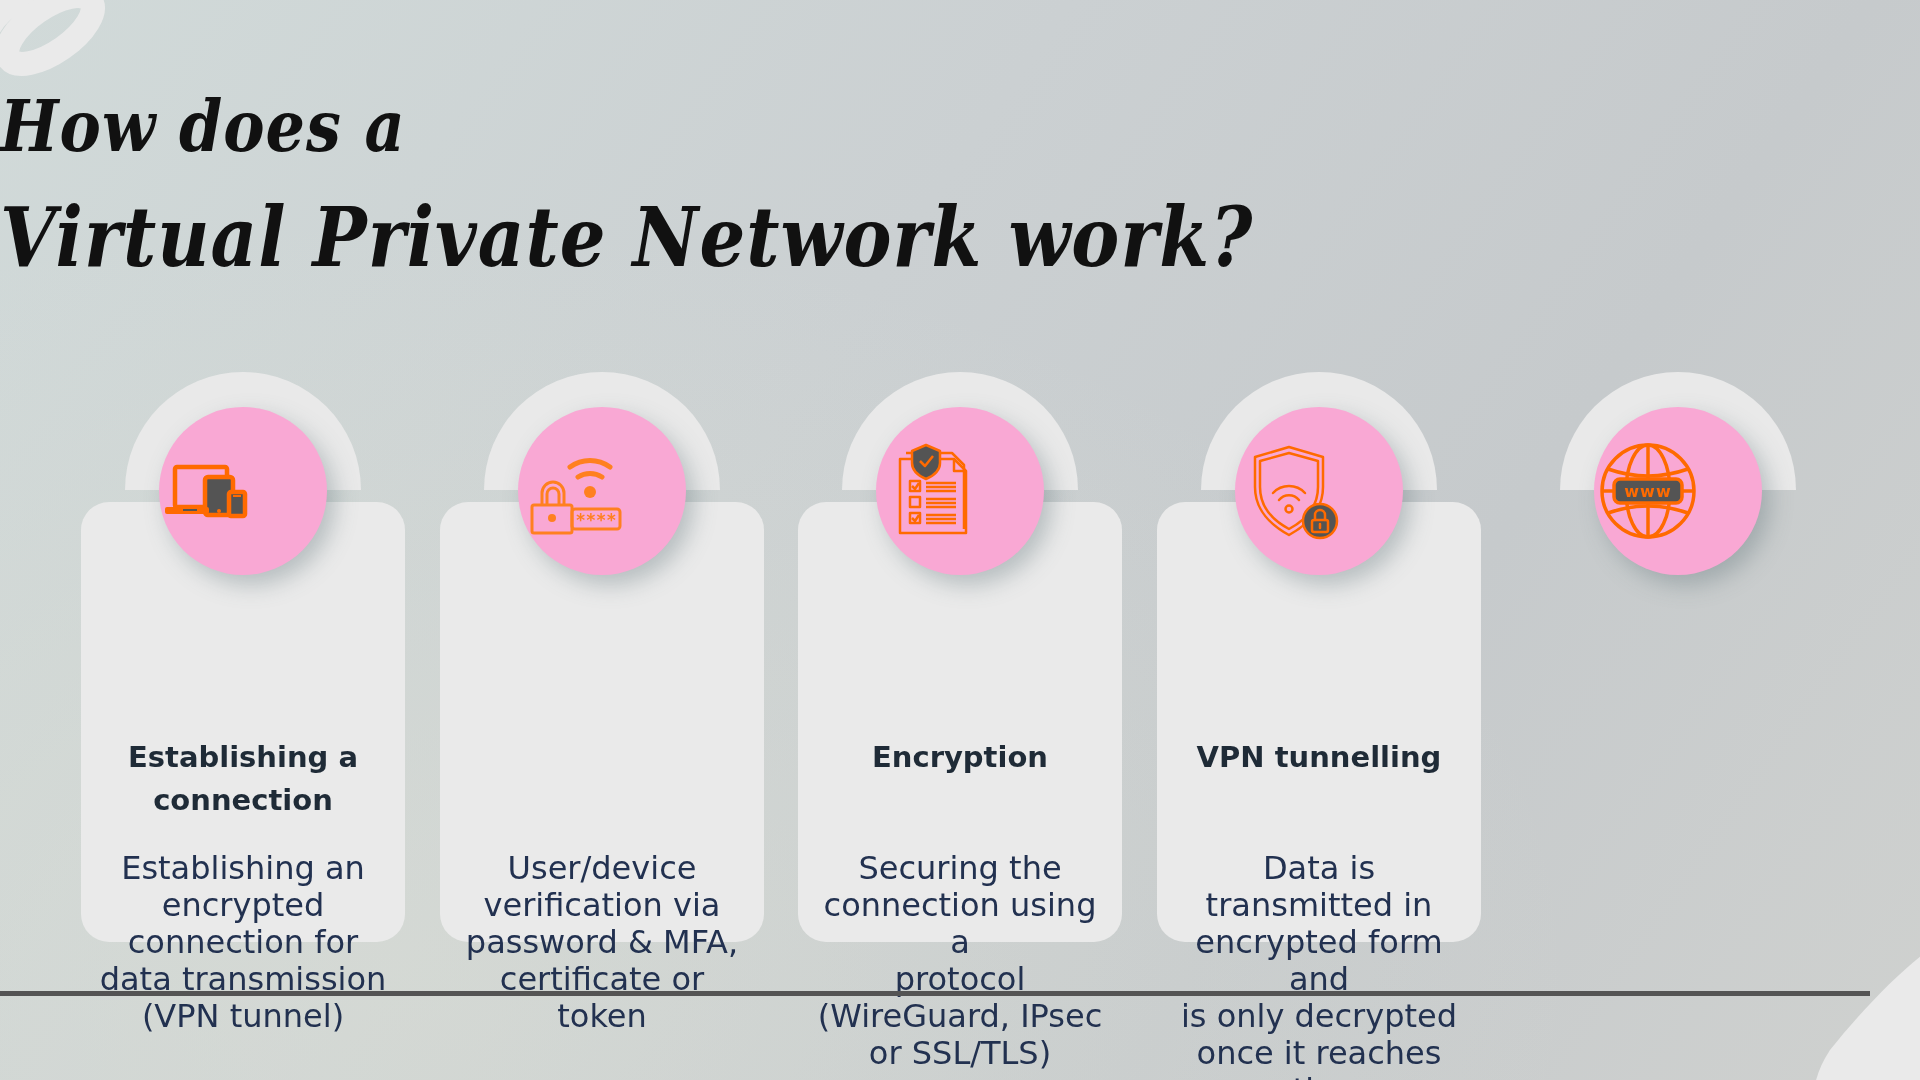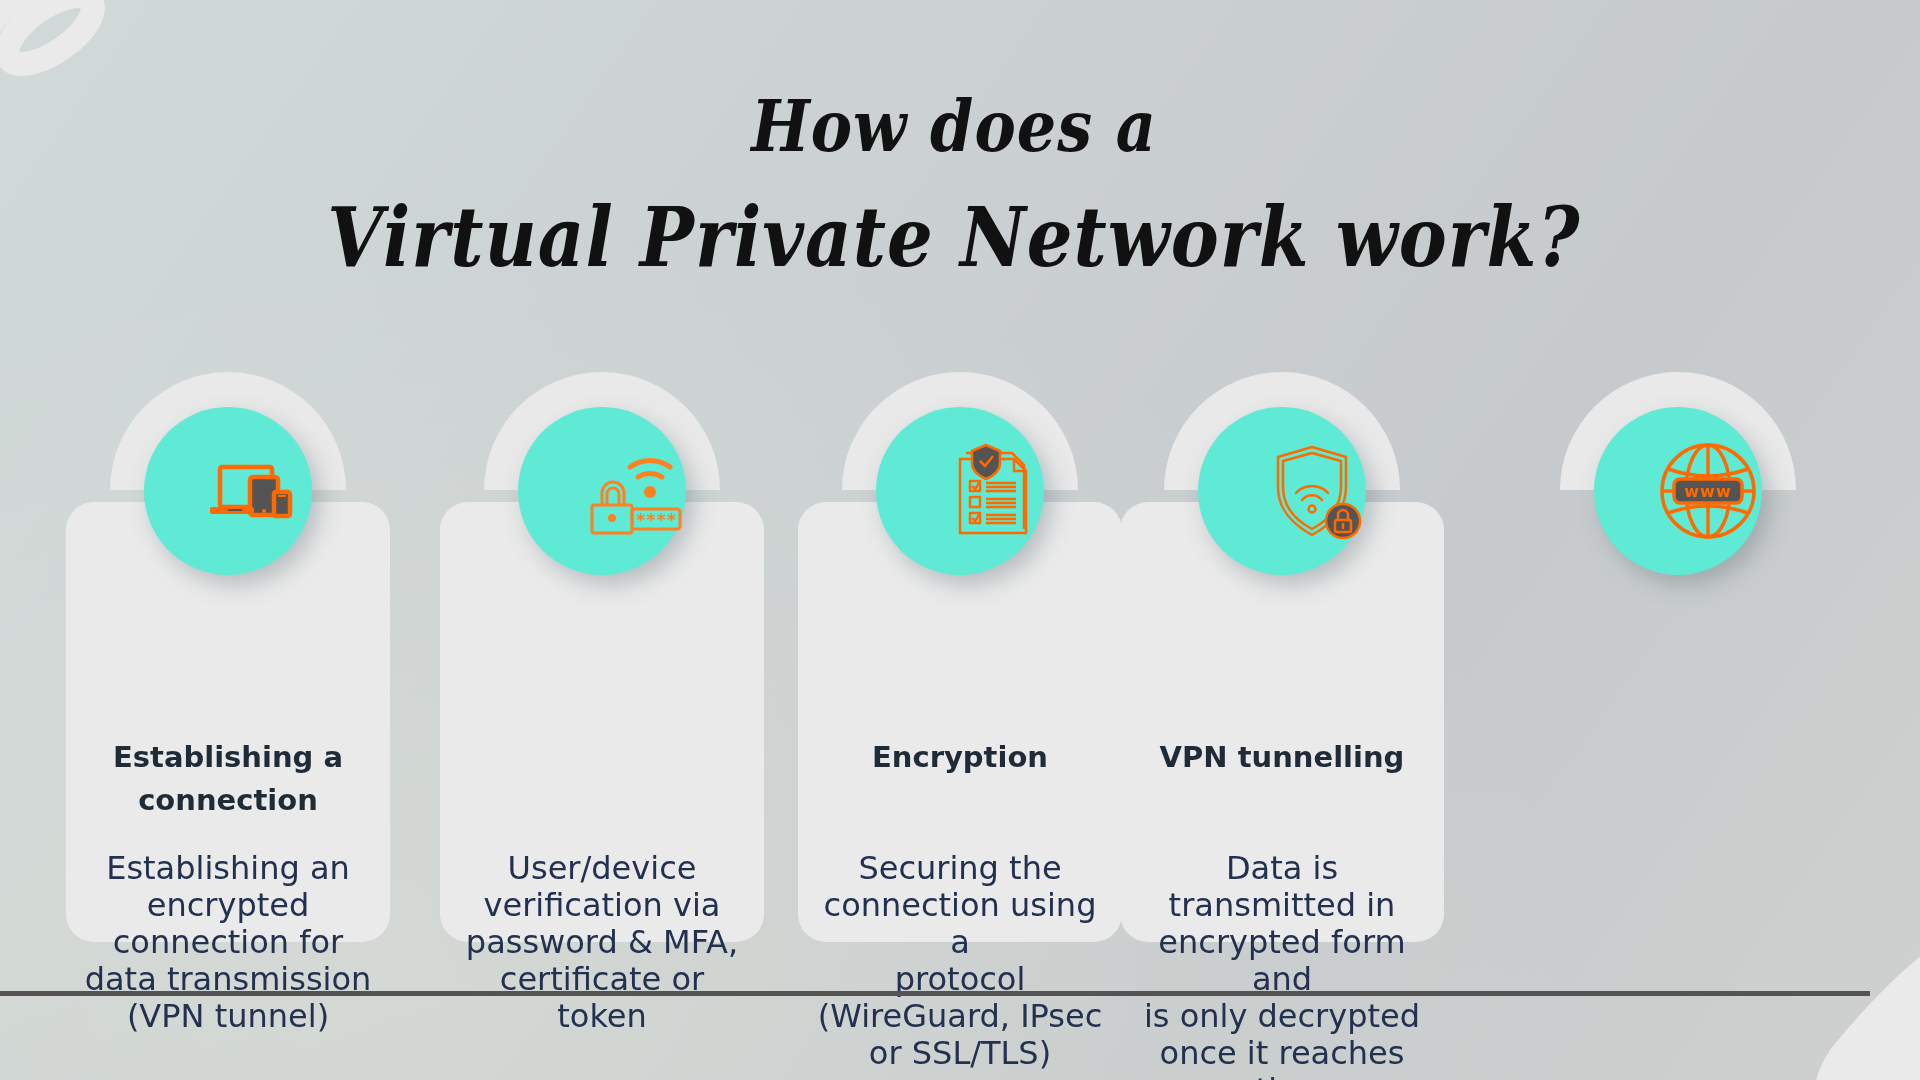--- a/index.html
+++ b/index.html
@@ -15,21 +15,21 @@
     pointer-events: none;
   }
   .deco-top-left {
     position: absolute; left: -60px; top: -120px; width: 240px; height: 230px;
   }
   .deco-bottom-right {
     position: absolute; right: -40px; bottom: -40px; width: 240px; height: 200px;
   }
   .title {
     position: absolute; left: 0; right: 12px; top: 82px;
-    text-align: center; color: #111;
+    text-align: left; color: #111;
     font-family: "DejaVu Serif", serif;
     font-style: italic;
     letter-spacing: 1px;
   }
   .title .line1 { display: block; font-size: 62px; line-height: 90px; font-weight: bold; transform: scaleY(1.15); }
   .title .line2 { display: block; font-size: 72px; line-height: 110px; margin-top: 10px; font-weight: bold; transform: scaleY(1.15); }
 
   .card-wrap { position: absolute; top: 372px; width: 324px; height: 572px; }
   .arc {
     position: absolute; left: 50%; top: 0; width: 236px; height: 118px;
@@ -37,23 +37,23 @@
     background: #e9e9e9;
     border-radius: 118px 118px 0 0;
   }
   .card {
     position: absolute; left: 0; top: 130px; width: 324px; height: 440px;
     background: #eaeaea; border-radius: 28px;
   }
   .circle {
     position: absolute; left: 50%; top: 35px; width: 168px; height: 168px;
     transform: translateX(-50%);
-    background: #5eead4; border-radius: 50%;
+    background: #f9a8d4; border-radius: 50%;
     box-shadow: 8px 10px 22px rgba(90,110,115,0.35);
-    display: flex; align-items: center; justify-content: flex-end;
+    display: flex; align-items: center; justify-content: flex-start;
   }
   .circle svg { width: 108px; height: 108px; }
   .card-title {
     position: absolute; left: 14px; right: 14px; top: 234px;
     text-align: center; color: #1f2b37;
     font-family: "DejaVu Sans", sans-serif; font-weight: bold;
     font-size: 29px; line-height: 43px;
   }
   .card-desc {
     position: absolute; left: 18px; right: 18px; top: 348px;
@@ -78,21 +78,21 @@
 
 <svg class="deco-bottom-right" viewBox="0 0 240 200">
   <path d="M240 10 C 200 30, 150 80, 110 130 C 90 160, 90 190, 100 200 L 240 200 Z" fill="#eaeaea"></path>
 </svg>
 
 <div class="title">
   <span class="line1">How does a</span>
   <span class="line2">Virtual Private Network work?</span>
 </div>
 
-<div class="card-wrap" style="left:66px;">
+<div class="card-wrap" style="left:81px;">
   <div class="arc"></div>
   <div class="card">
     <div class="card-title">Establishing a connection</div>
     <div class="card-desc">Establishing an
 encrypted
 connection for
 data transmission
 (VPN tunnel)</div>
   </div>
   <div class="circle">
@@ -162,21 +162,21 @@
         <path d="M50 46 H 80 M50 50 H 80 M50 54 H 80"></path>
         <path d="M50 62 H 80 M50 66 H 80 M50 70 H 80"></path>
         <path d="M50 78 H 80 M50 82 H 80 M50 86 H 80"></path>
         <path d="M36 49 L 39 52 L 43 46"></path>
         <path d="M36 81 L 39 84 L 43 78"></path>
       </g>
     </svg>
   </div>
 </div>
 
-<div class="card-wrap" style="left:1120px;padding-left:9px;">
+<div class="card-wrap" style="left:1157px;padding-left:9px;">
   <div class="arc"></div>
   <div class="card">
     <div class="card-title">VPN tunnelling</div>
     <div class="card-desc">Data is transmitted in
 encrypted form and
 is only decrypted
 once it reaches the
 destination network</div>
   </div>
   <div class="circle">

